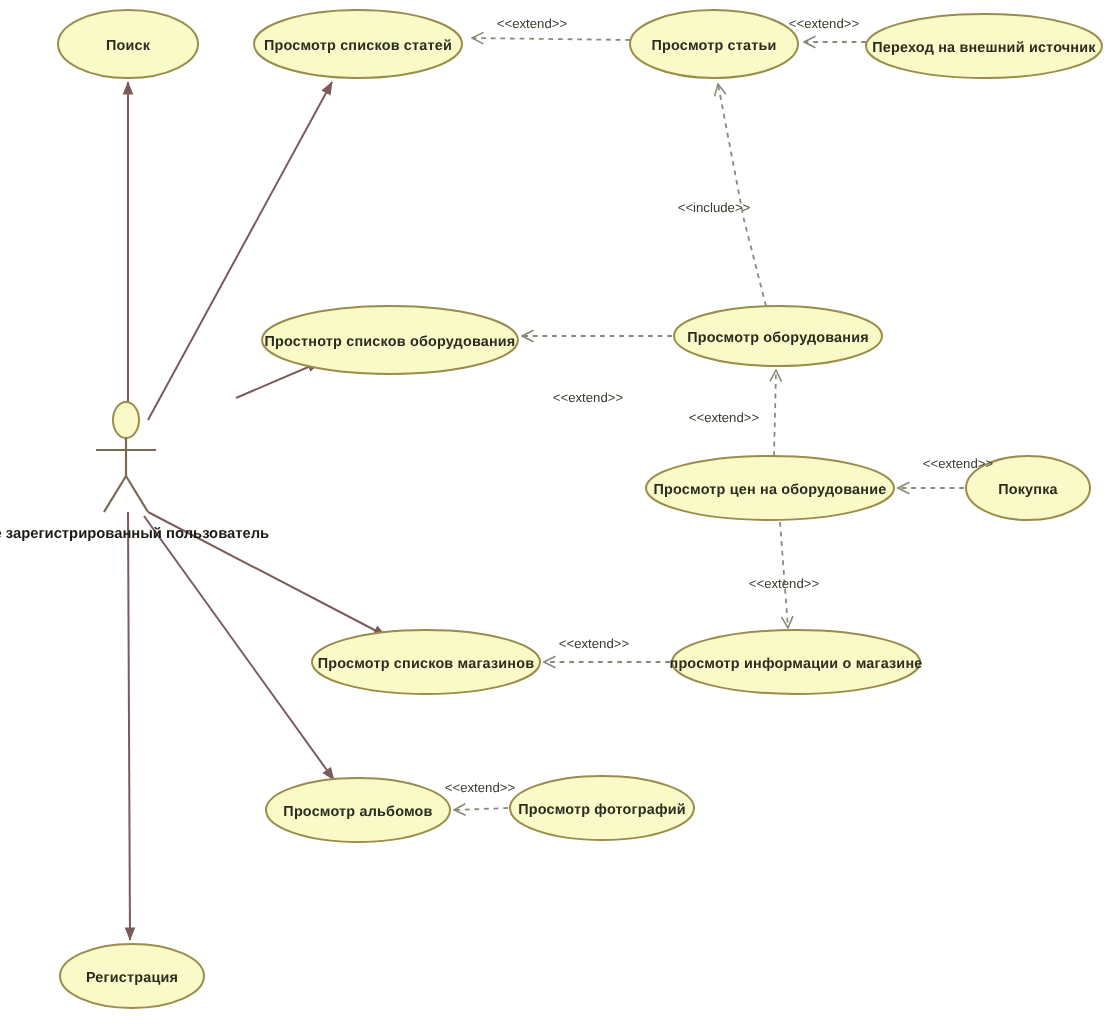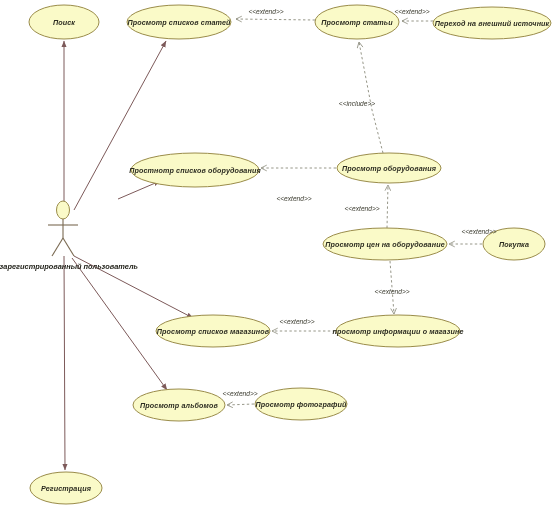--- a/index.html
+++ b/index.html
@@ -9,21 +9,20 @@
   }
   body {
     font-family: "Liberation Sans", sans-serif;
   }
   #diagram-root {
     position: relative;
     width: 554px;
     height: 510px;
     background: #ffffff;
     overflow: hidden;
-    font-style: italic;
   }
   #diagram-svg {
     position: absolute;
     left: 0;
     top: 0;
     width: 554px;
     height: 510px;
   }
   .uc-label {
     font-family: "Liberation Sans", sans-serif;

